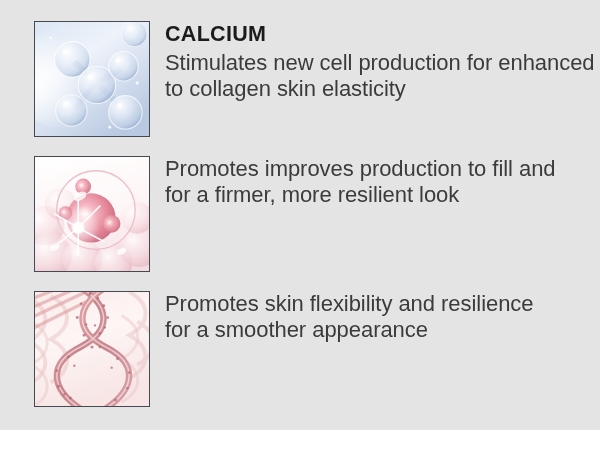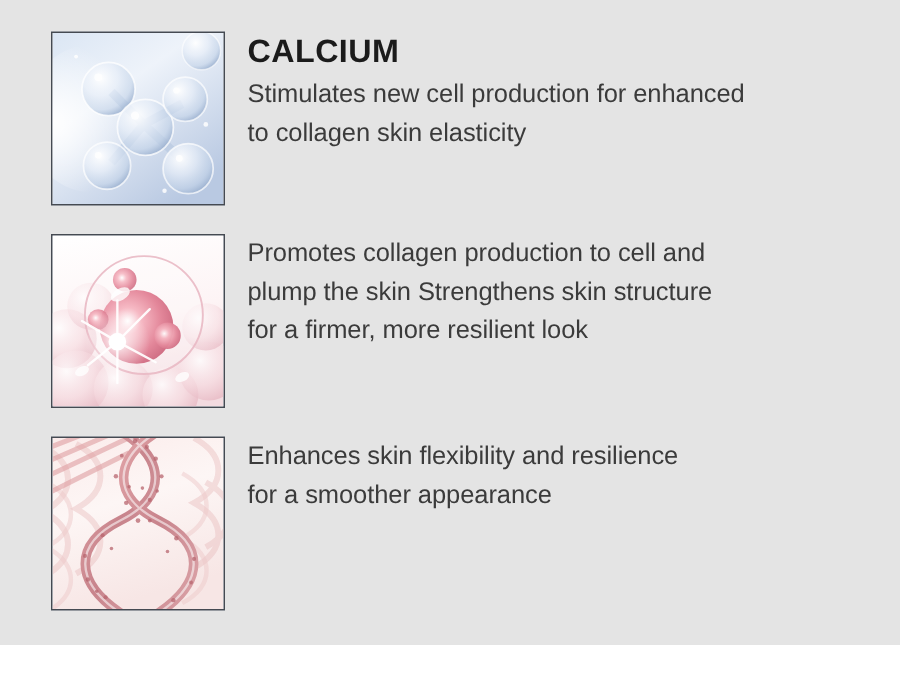--- a/index.html
+++ b/index.html
@@ -66,21 +66,21 @@
   .ing-title {
     font-size: 21.5px;
     font-weight: bold;
     letter-spacing: 0.3px;
     color: #1b1b1b;
     line-height: 26px;
     margin: 0 0 3px 0;
     white-space: nowrap;
   }
   .ing-desc {
-    font-size: 17px;
+    font-size: 22px;
     color: #3b3b3b;
     line-height: 25.5px;
     margin: 0;
     letter-spacing: -0.05px;
   }
   .ing-desc .line { display: block; white-space: nowrap; }
 </style>
 </head>
 <body>
 
@@ -200,22 +200,21 @@
           <circle cx="44" cy="72" r="6" fill="#ffffff"></circle>
           <g fill="#ffffff" opacity="0.8">
             <ellipse cx="46" cy="40" rx="7" ry="4" transform="rotate(-28 46 40)"></ellipse>
             <ellipse cx="88" cy="96" rx="5" ry="3" transform="rotate(-25 88 96)"></ellipse>
             <ellipse cx="20" cy="92" rx="5" ry="3" transform="rotate(-25 20 92)"></ellipse>
           </g>
         </svg>
       </div>
       <div class="text-col">
         <p class="ing-desc">
-          <span class="line">Promotes collagen production to cell and</span>
-          <span class="line">plump the skin Strengthens skin structure</span>
+          <span class="line">Promotes improves production to fill and</span>
           <span class="line">for a firmer, more resilient look</span>
         </p>
       </div>
     </div>
 
     <div class="ingredient-block b2">
       <div class="thumb">
         <svg viewBox="0 0 116 116" preserveAspectRatio="xMidYMid slice">
           <defs>
             <linearGradient id="e-bg" x1="0" y1="0" x2="0.3" y2="1">
@@ -281,20 +280,20 @@
               <circle cx="52" cy="33" r="1.2"></circle>
             <circle cx="71" cy="36" r="1.2"></circle>
               <circle cx="40" cy="75" r="1.2"></circle>
             <circle cx="78" cy="77" r="1.2"></circle>
               <circle cx="30" cy="104" r="1.2"></circle>
           </g>
         </svg>
       </div>
       <div class="text-col">
         <p class="ing-desc">
-          <span class="line">Enhances skin flexibility and resilience</span>
+          <span class="line">Promotes skin flexibility and resilience</span>
           <span class="line">for a smoother appearance</span>
         </p>
       </div>
     </div>
 
   </div>
 </div>
 
 </body></html>

